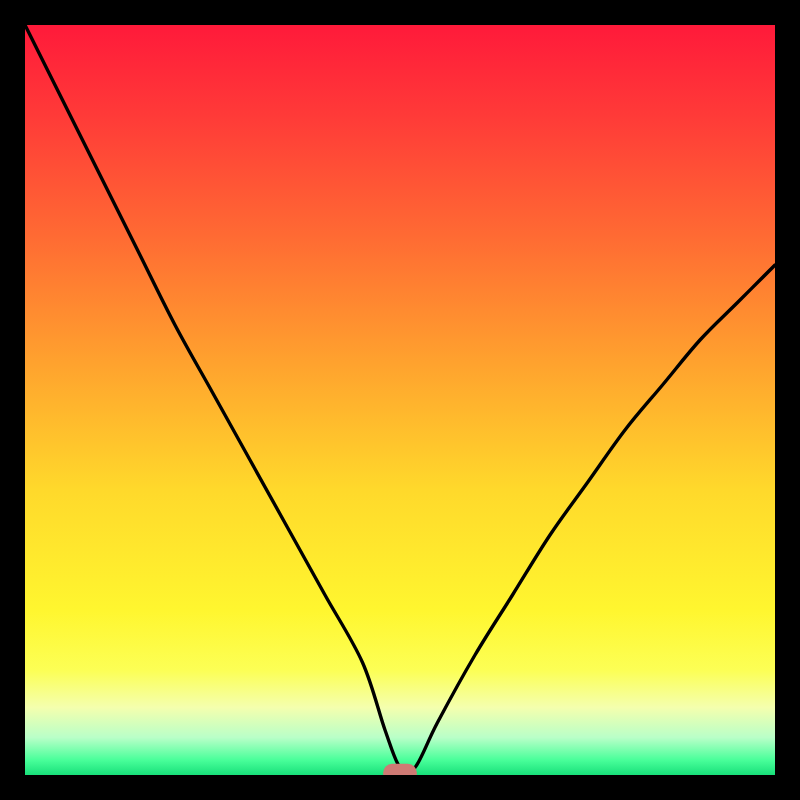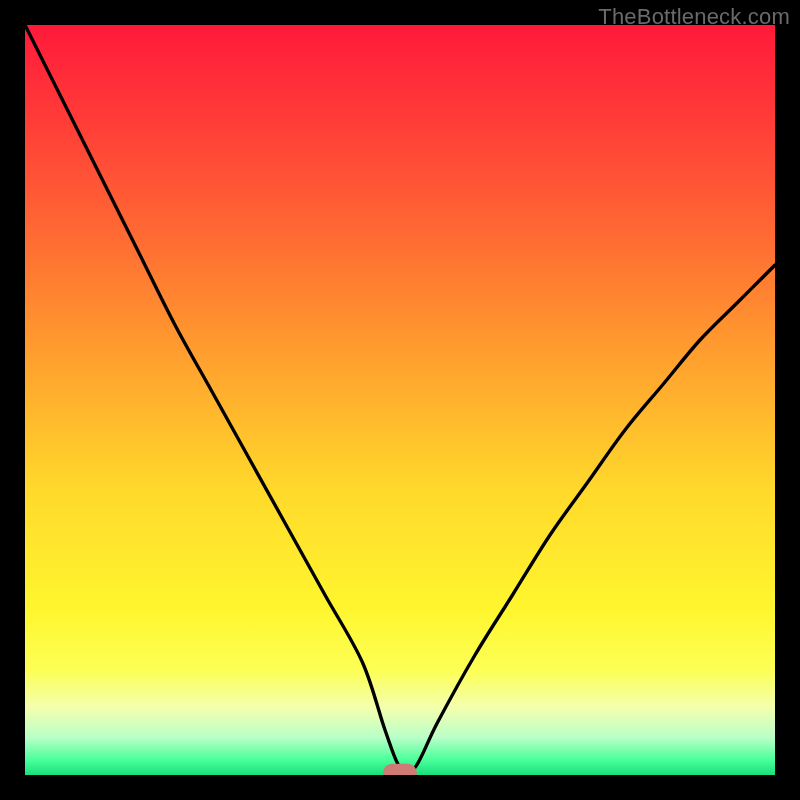--- a/index.html
+++ b/index.html
@@ -40,21 +40,20 @@
     height: 750px;
   }
   .bg-rect {
     
   }
 </style>
 </head>
 <body>
 
 <div class="frame">
-  <div class="watermark">TheBottleneck.com</div>
   <div class="plot">
     <svg id="chart-svg" viewBox="0 0 100 100" preserveAspectRatio="none">
       <defs>
         <linearGradient id="bgGrad" x1="0" y1="0" x2="0" y2="1">
             <stop offset="0%" stop-color="#ff1a3a"></stop>
             <stop offset="12%" stop-color="#ff3a38"></stop>
             <stop offset="28.000000000000004%" stop-color="#ff6a33"></stop>
             <stop offset="45%" stop-color="#ffa22e"></stop>
             <stop offset="62%" stop-color="#ffd92b"></stop>
             <stop offset="78%" stop-color="#fff62f"></stop>

